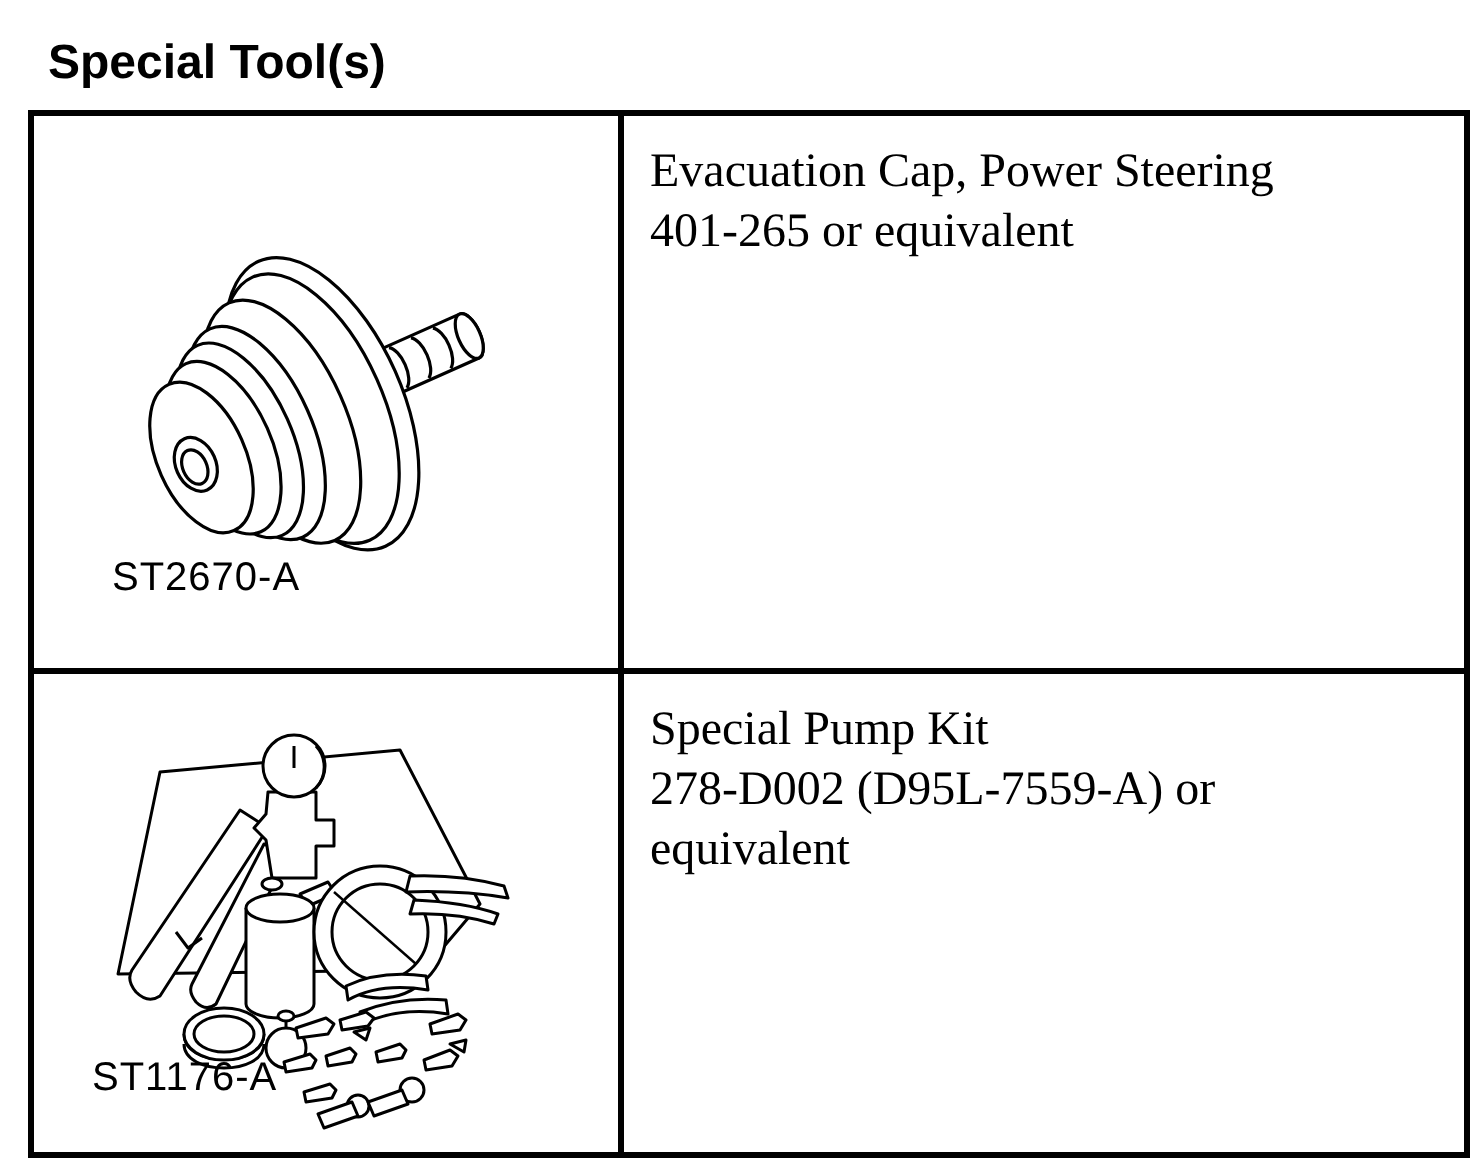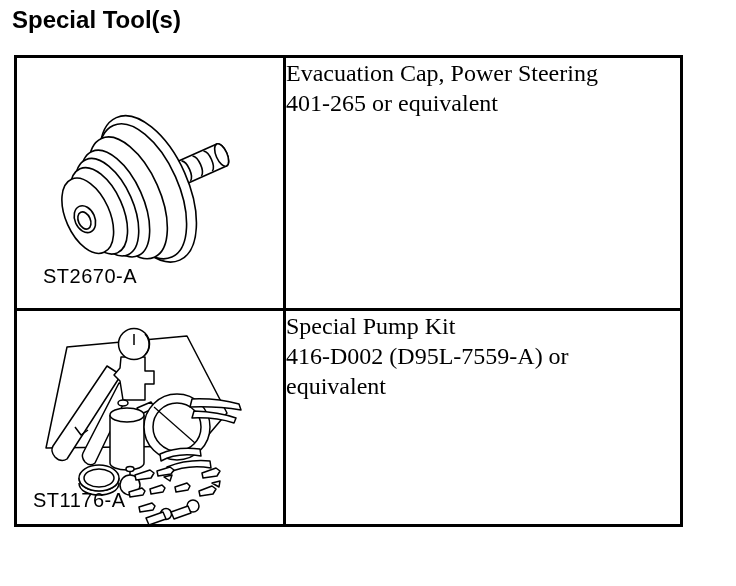--- a/index.html
+++ b/index.html
@@ -6,34 +6,34 @@
   body {
     width:736px; height:586px;
     background:#ffffff;
     position:relative;
     font-family:"Liberation Sans", sans-serif;
     color:#000;
     overflow:hidden;
   }
   .title {
     position:absolute; left:12px; top:6px;
-    margin:0;
+    margin:12px;
     font-size:24px; font-weight:bold;
     font-family:"Liberation Sans", sans-serif;
     color:#000;
   }
   table.tools {
     position:absolute; left:14px; top:55px;
     border-collapse:collapse;
     table-layout:fixed;
     background:#fff;
   }
   table.tools td {
     border:3px solid #000;
-    padding:0;
+    padding:13px;
     vertical-align:top;
     background:#fff;
   }
   td.img-cell  { width:266px; }
   td.desc-cell {
     width:394px;
     font-family:"Liberation Serif", serif;
     font-size:24px;
     line-height:30px;
     padding:5px 4px 0 7px;
@@ -165,18 +165,18 @@
               <path d="M129,207 l17,-6 l3,7 l-17,6 Z"></path>
               <circle cx="176" cy="195" r="6"></circle>
               <path d="M154,201 l17,-6 l3,7 l-17,6 Z"></path>
             </g>
           </svg>
           <div class="tool-label pos2">ST1176-A</div>
         </div>
       </td>
       <td class="desc-cell">
         <div>Special Pump Kit</div>
-        <div>416-D002 (D95L-7559-A) or</div>
+        <div>278-D002 (D95L-7559-A) or</div>
         <div>equivalent</div>
       </td>
     </tr>
   </tbody>
 </table>
 
 </body></html>

